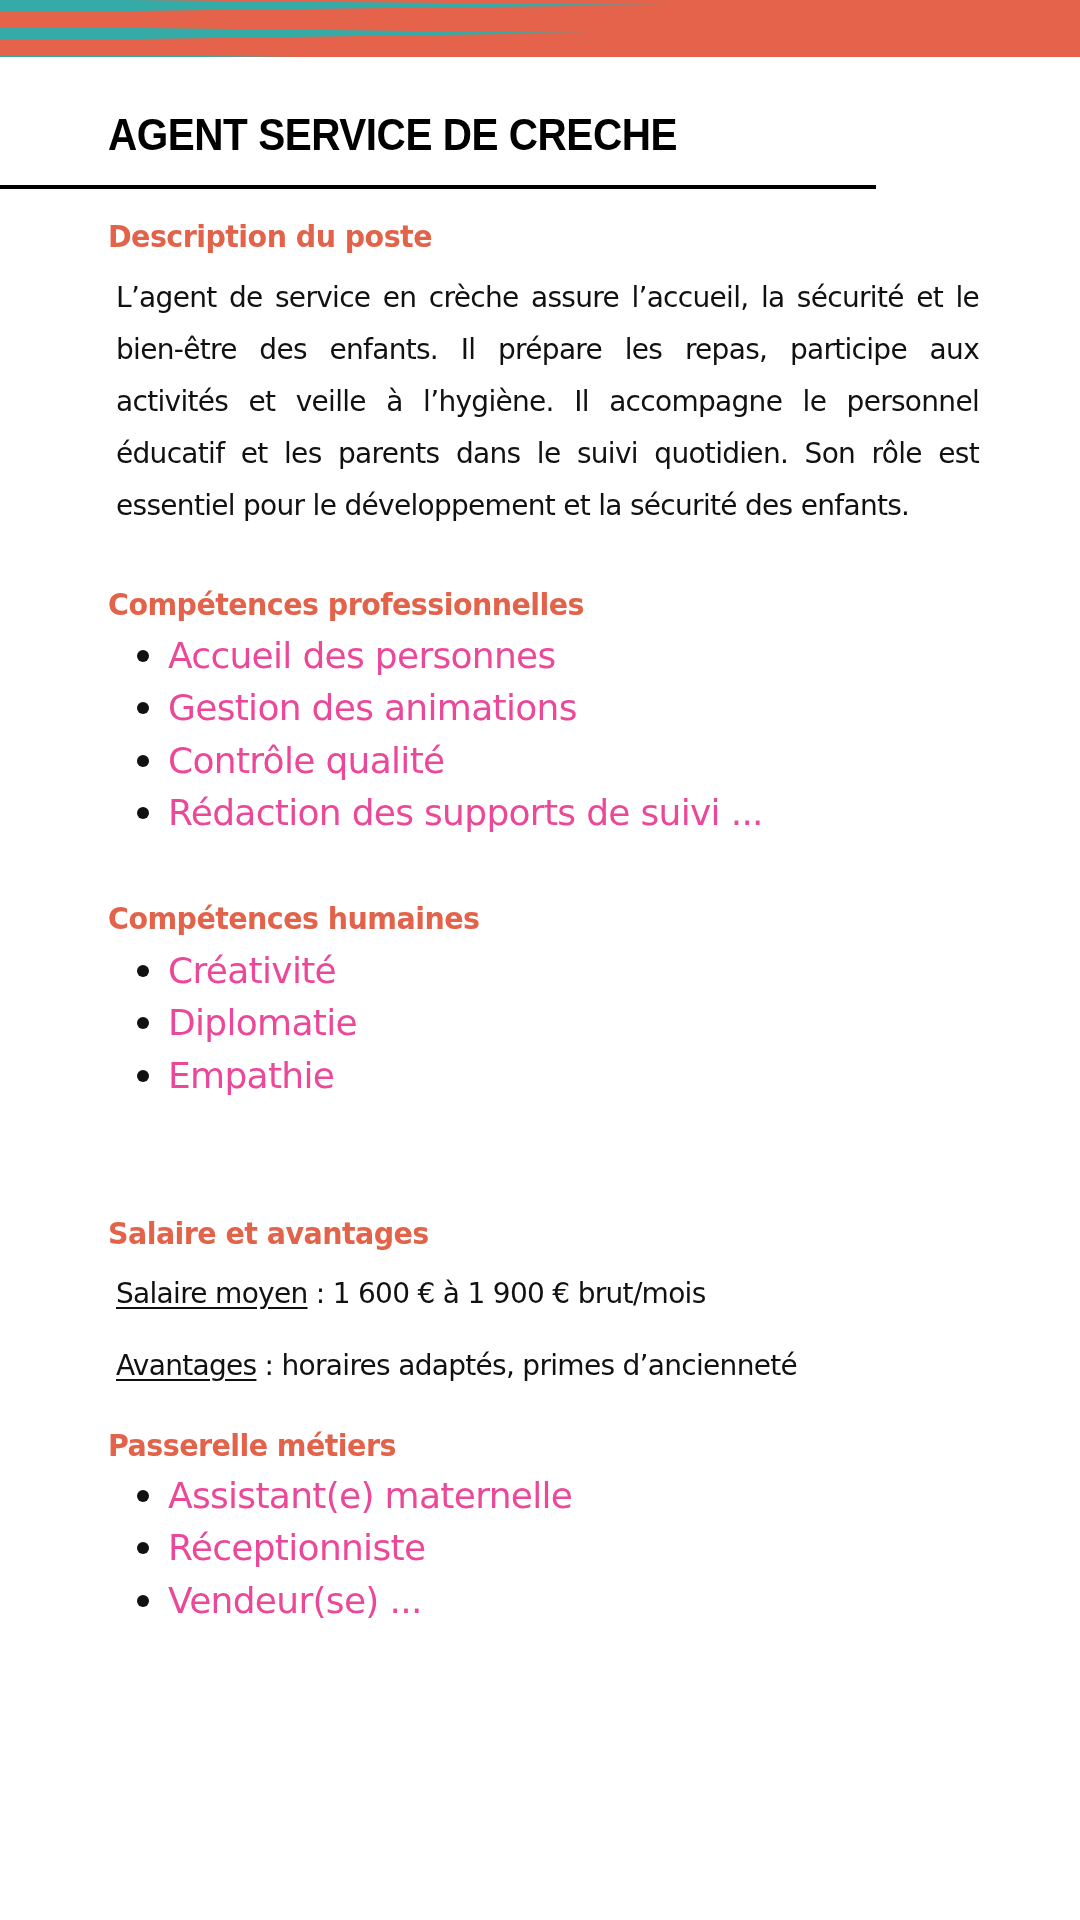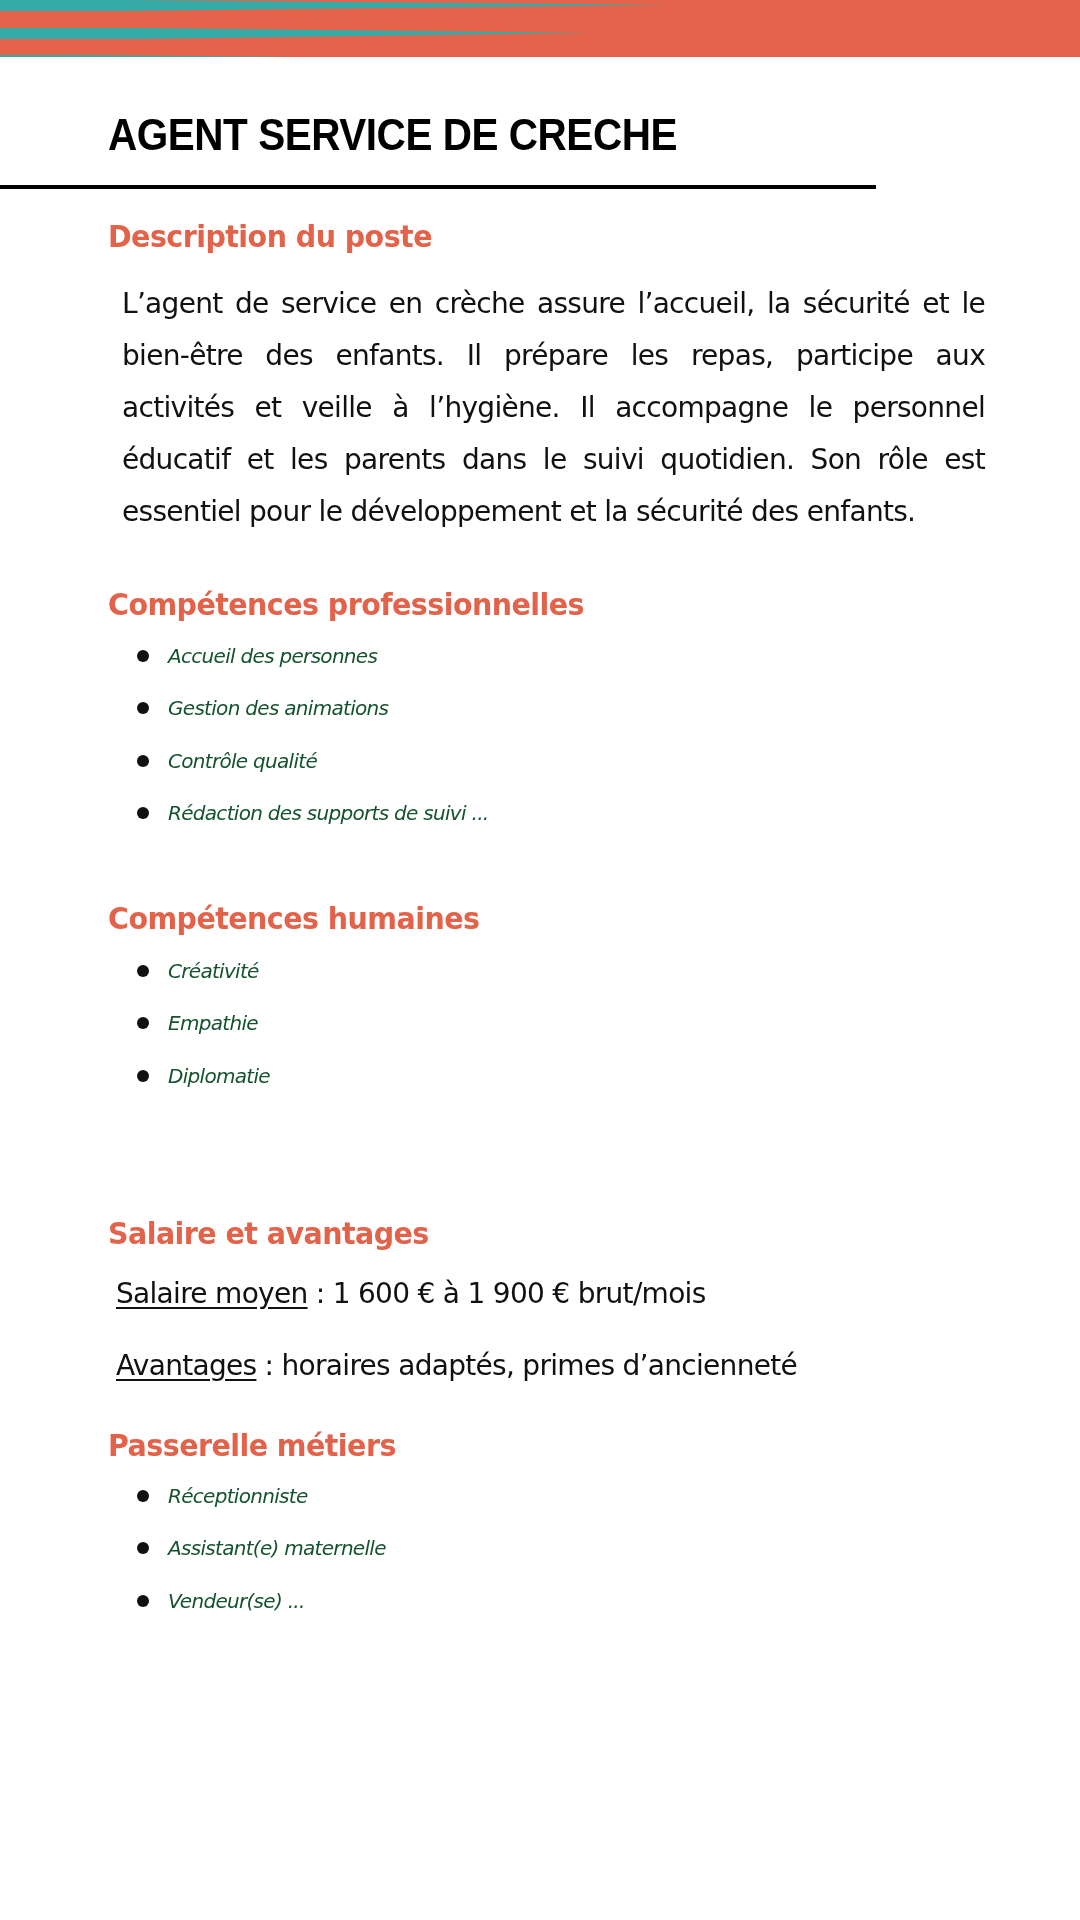--- a/index.html
+++ b/index.html
@@ -15,29 +15,29 @@
     letter-spacing: -0.5px; color: #000; line-height: 50px;
     transform: scaleX(0.92); transform-origin: left center;
   }
   .rule { position: absolute; left: 0; top: 185px; width: 876px; height: 4px; background: #000; }
   .section-h {
     position: absolute; left: 108px; margin: 0;
     font-family: "DejaVu Sans", sans-serif; font-weight: bold; font-size: 31px; line-height: 40px;
     color: #E2624A; letter-spacing: -0.6px; transform: scaleX(0.92); transform-origin: left center;
   }
   .para {
-    position: absolute; left: 108px; top: 264px; width: 863px; margin: 14px;
+    position: absolute; left: 108px; top: 264px; width: 863px; margin: 8px;
     font-family: "DejaVu Sans", sans-serif; font-size: 28px; line-height: 52px;
     text-align: justify; letter-spacing: -0.7px; color: #111;
   }
   .list { position: absolute; left: 108px; margin: 0; padding: 0; list-style: none; }
   .list li {
     position: relative; height: 52.3px; line-height: 52px;
-    font-family: "DejaVu Sans", sans-serif; font-size: 20px; letter-spacing: -0.7px; color: #14532d;
-    padding-left: 60px; white-space: nowrap; font-style: italic;
+    font-family: "DejaVu Sans", sans-serif; font-size: 36px; letter-spacing: -0.7px; color: #ec4899;
+    padding-left: 60px; white-space: nowrap;
   }
   .list li .dot {
     position: absolute; left: 29px; top: 20px; width: 12px; height: 12px; border-radius: 50%; background: #111;
   }
   .line {
     position: absolute; left: 108px; margin: 8px; white-space: nowrap;
     font-family: "DejaVu Sans", sans-serif; font-size: 28px; line-height: 52px; letter-spacing: -0.7px; color: #111;
   }
   .u { text-decoration: underline; text-underline-offset: 4px; }
 </style>
@@ -62,26 +62,26 @@
 <ul class="list" style="top:630px;">
   <li><span class="dot"></span><span>Accueil des personnes</span></li>
   <li><span class="dot"></span><span>Gestion des animations</span></li>
   <li><span class="dot"></span><span>Contrôle qualité</span></li>
   <li><span class="dot"></span><span>Rédaction des supports de suivi ...</span></li>
 </ul>
 
 <h2 class="section-h" style="top:898px;">Compétences humaines</h2>
 <ul class="list" style="top:945px;">
   <li><span class="dot"></span><span>Créativité</span></li>
+  <li><span class="dot"></span><span>Diplomatie</span></li>
   <li><span class="dot"></span><span>Empathie</span></li>
-  <li><span class="dot"></span><span>Diplomatie</span></li>
 </ul>
 
 <h2 class="section-h" style="top:1213px;">Salaire et avantages</h2>
 <p class="line" style="top:1260px;"><span class="u">Salaire moyen</span><span> : 1 600 € à 1 900 € brut/mois</span></p>
 <p class="line" style="top:1332px;"><span class="u">Avantages</span><span> : horaires adaptés, primes d’ancienneté</span></p>
 
 <h2 class="section-h" style="top:1425px;">Passerelle métiers</h2>
 <ul class="list" style="top:1470px;">
+  <li><span class="dot"></span><span>Assistant(e) maternelle</span></li>
   <li><span class="dot"></span><span>Réceptionniste</span></li>
-  <li><span class="dot"></span><span>Assistant(e) maternelle</span></li>
   <li><span class="dot"></span><span>Vendeur(se) ...</span></li>
 </ul>
 
 </body></html>

